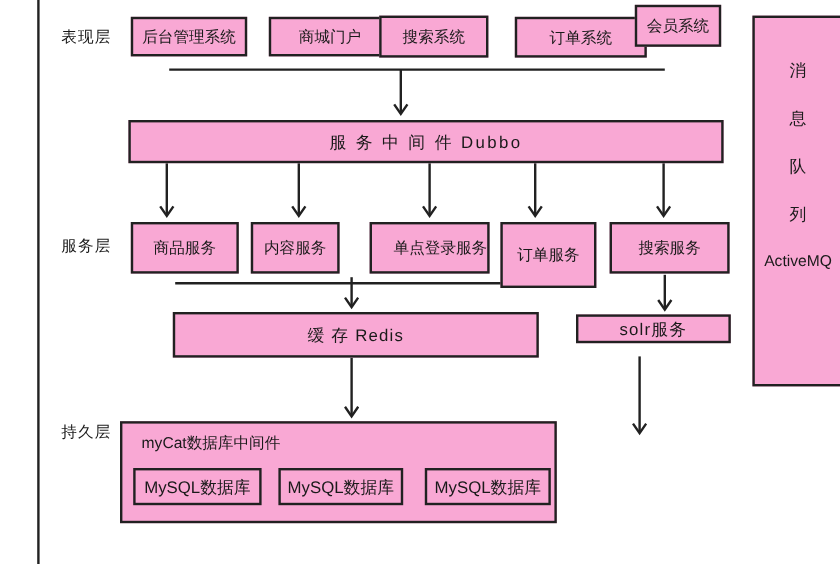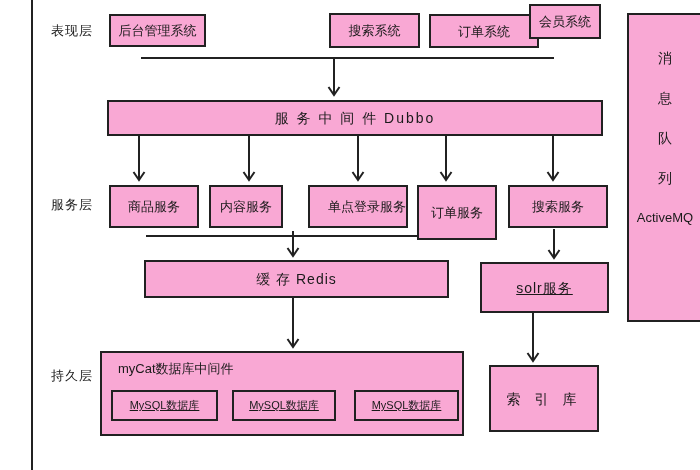--- a/index.html
+++ b/index.html
@@ -16,21 +16,21 @@
     font-size:13px;line-height:1;white-space:nowrap;box-sizing:border-box;
     z-index:2;
   }
   .layer-label{
     position:absolute;font-size:13px;letter-spacing:1px;z-index:2;
   }
   .big-text{font-size:14px;letter-spacing:1px;}
   #dubbo-box{font-size:14px;letter-spacing:2px;}
   #mycat-box{justify-content:flex-start;align-items:flex-start;}
   #mycat-title{position:absolute;left:16px;top:9px;font-size:13px;}
-  .mysql-box{height:31px;top:37px;font-size:11px;text-decoration:underline;}
+  .mysql-box{height:31px;top:37px;font-size:14px;}
   #index-box{font-size:14px;letter-spacing:5px;}
   #mq-box{
     flex-direction:column;justify-content:flex-start;
     padding-top:36px;gap:26px;font-size:14px;
   }
   #mq-product{font-size:13px;letter-spacing:0;}
 </style>
 </head>
 <body>
 
@@ -62,47 +62,47 @@
 
     <line x1="533" y1="229" x2="533" y2="257" stroke="#212121" stroke-width="2" marker-end="url(#arrow)"></line>
 
     <line x1="272" y1="298" x2="272" y2="346" stroke="#212121" stroke-width="2" marker-end="url(#arrow)"></line>
 
     <line x1="512" y1="297" x2="512" y2="360" stroke="#212121" stroke-width="2" marker-end="url(#arrow)"></line>
   </svg>
 
   <div class="layer-label" style="left:30px;top:22px;">表现层</div>
   <div class="layer-label" style="left:30px;top:196px;">服务层</div>
-  <div class="layer-label" style="left:30px;top:367px;">持久层</div>
+  <div class="layer-label" style="left:30px;top:351px;">持久层</div>
 
   <div class="box" style="left:88px;top:14px;width:97px;height:33px;">后台管理系统</div>
-  <div class="box" style="left:308px;top:13px;width:91px;height:35px;">搜索系统</div>
+  <div class="box" style="left:203px;top:14px;width:102px;height:33px;">商城门户</div>
+  <div class="box" style="left:295px;top:13px;width:91px;height:35px;">搜索系统</div>
   <div class="box" style="left:408px;top:14px;width:110px;height:34px;">订单系统</div>
   <div class="box" style="left:508px;top:4px;width:72px;height:35px;">会员系统</div>
 
   <div class="box" style="left:88px;top:185px;width:90px;height:43px;">商品服务</div>
 
   <div class="box" id="dubbo-box" style="left:86px;top:100px;width:496px;height:36px;">服 务 中 间 件 Dubbo</div>
   <div class="box" style="left:188px;top:185px;width:74px;height:43px;">内容服务</div>
   <div class="box" style="left:287px;top:185px;width:100px;height:43px;padding-left:18px;">单点登录服务</div>
   <div class="box" style="left:396px;top:185px;width:80px;height:55px;">订单服务</div>
   <div class="box" style="left:487px;top:185px;width:100px;height:43px;">搜索服务</div>
 
   <div class="box big-text" style="left:123px;top:260px;width:305px;height:38px;text-align:right;">缓 存 Redis</div>
 
-  <div class="box big-text" style="left:459px;top:262px;width:129px;height:51px;text-decoration:underline;">solr服务</div>
+  <div class="box big-text" style="left:459px;top:262px;width:129px;height:24px;">solr服务</div>
 
   <div class="box" id="mycat-box" style="left:79px;top:351px;width:364px;height:85px;padding-left:42px;">
     <span id="mycat-title">myCat数据库中间件</span>
     <div class="box mysql-box" style="left:9px;width:107px;">MySQL数据库</div>
     <div class="box mysql-box" style="left:130px;width:104px;">MySQL数据库</div>
     <div class="box mysql-box" style="left:252px;width:105px;">MySQL数据库</div>
   </div>
 
-  <div class="box" id="index-box" style="left:468px;top:365px;width:110px;height:67px;">索 引 库</div>
 
   <div class="box" id="mq-box" style="left:606px;top:13px;width:76px;height:309px;">
     <span>消</span>
     <span>息</span>
     <span>队</span>
     <span>列</span>
     <span id="mq-product">ActiveMQ</span>
   </div>
 
 </div>

